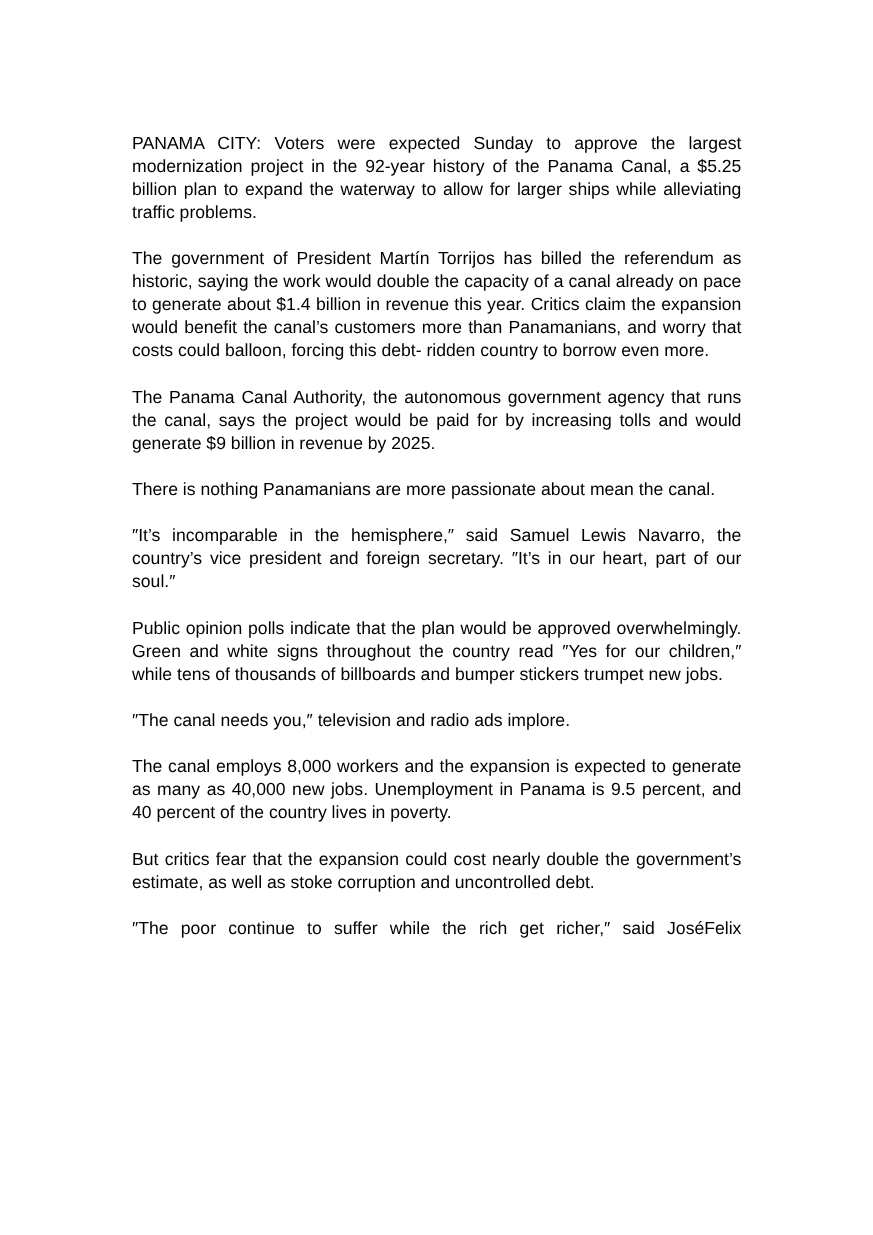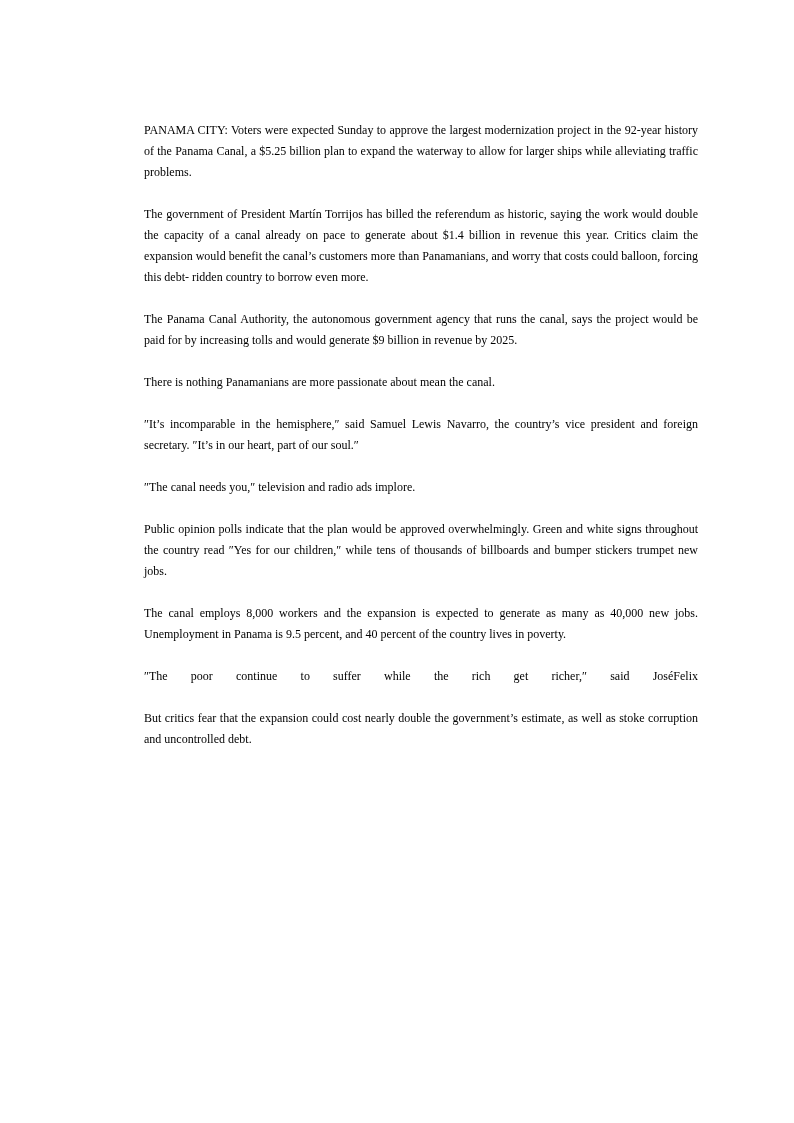--- a/index.html
+++ b/index.html
@@ -11,42 +11,41 @@
       width: 794px;
       height: 1123px;
       position: relative;
       overflow: hidden;
     }
     .page {
       position: absolute;
       left: 120px;
       top: 120px;
       width: 554px;
-      font-family: Liberation Serif, serif;
-      font-size: 12px;
+      font-family: Liberation Sans, sans-serif;
+      font-size: 16px;
       line-height: 21px;
       color: #000000;
-      margin-left: 24px;
     }
     .para {
       margin: 0 0 21px 0;
       text-align: justify;
       text-justify: inter-word;
     }
     .para.last {
       text-align-last: justify;
     }
   </style>
 </head>
 <body>
 
 <div class="page">
   <p class="para">PANAMA CITY: Voters were expected Sunday to approve the largest modernization project in the 92-year history of the Panama Canal, a $5.25 billion plan to expand the waterway to allow for larger ships while alleviating traffic problems.</p>
   <p class="para">The government of President Martín Torrijos has billed the referendum as historic, saying the work would double the capacity of a canal already on pace to generate about $1.4 billion in revenue this year. Critics claim the expansion would benefit the canal’s customers more than Panamanians, and worry that costs could balloon, forcing this debt- ridden country to borrow even more.</p>
   <p class="para">The Panama Canal Authority, the autonomous government agency that runs the canal, says the project would be paid for by increasing tolls and would generate $9 billion in revenue by 2025.</p>
   <p class="para">There is nothing Panamanians are more passionate about mean the canal.</p>
   <p class="para">″It’s incomparable in the hemisphere,″ said Samuel Lewis Navarro, the country’s vice president and foreign secretary. ″It’s in our heart, part of our soul.″</p>
+  <p class="para">Public opinion polls indicate that the plan would be approved overwhelmingly. Green and white signs throughout the country read ″Yes for our children,″ while tens of thousands of billboards and bumper stickers trumpet new jobs.</p>
   <p class="para">″The canal needs you,″ television and radio ads implore.</p>
-  <p class="para">Public opinion polls indicate that the plan would be approved overwhelmingly. Green and white signs throughout the country read ″Yes for our children,″ while tens of thousands of billboards and bumper stickers trumpet new jobs.</p>
   <p class="para">The canal employs 8,000 workers and the expansion is expected to generate as many as 40,000 new jobs. Unemployment in Panama is 9.5 percent, and 40 percent of the country lives in poverty.</p>
+  <p class="para">But critics fear that the expansion could cost nearly double the government’s estimate, as well as stoke corruption and uncontrolled debt.</p>
   <p class="para last">″The poor continue to suffer while the rich get richer,″ said JoséFelix</p>
-  <p class="para">But critics fear that the expansion could cost nearly double the government’s estimate, as well as stoke corruption and uncontrolled debt.</p>
 </div>
 
 </body></html>

